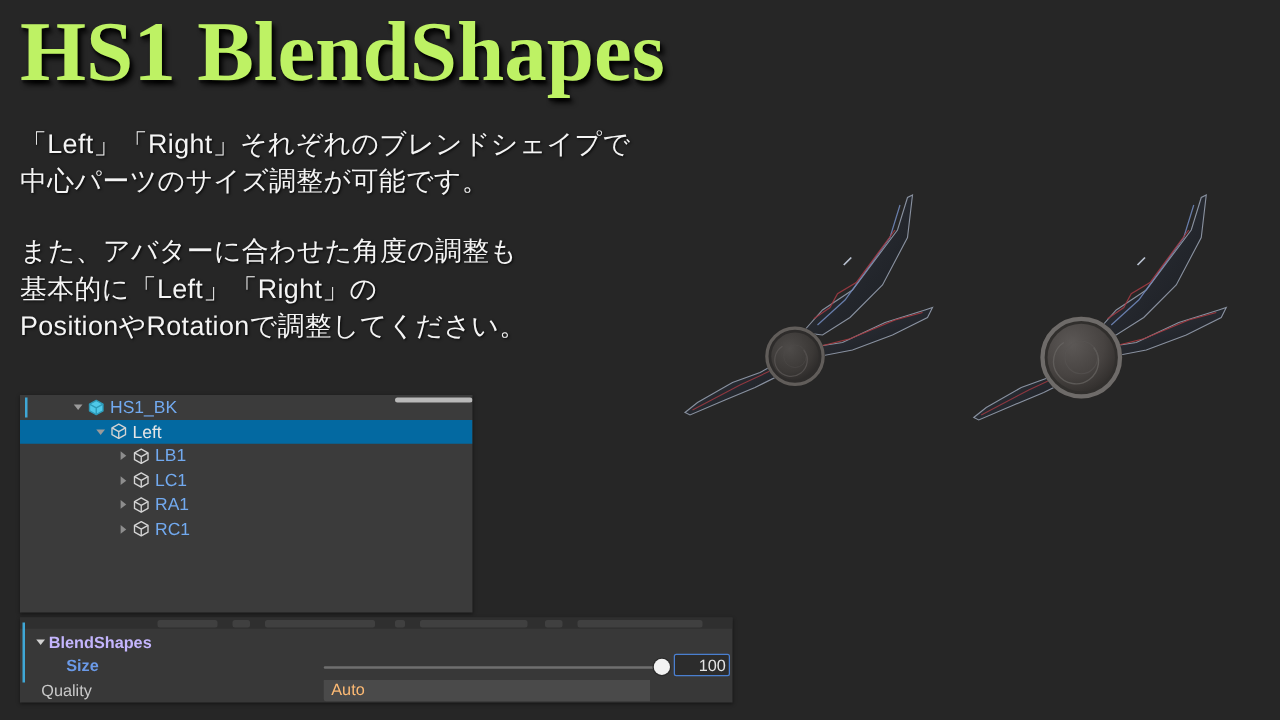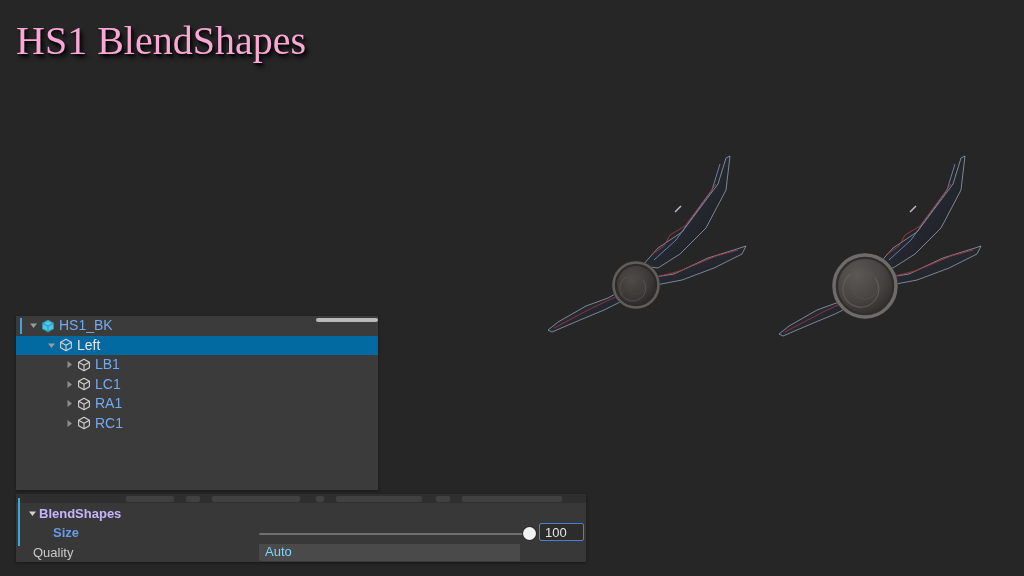--- a/index.html
+++ b/index.html
@@ -15,24 +15,24 @@
     overflow: hidden;
     font-family: "Liberation Sans", "DejaVu Sans", sans-serif;
   }
 
   
   #title {
     position: absolute;
     left: 16px;
     top: 10px;
     font-family: "Liberation Serif", "DejaVu Serif", serif;
-    font-weight: normal;
-    font-size: 40px;
+    font-weight: bold;
+    font-size: 68px;
     line-height: 62px;
-    color: #f9a8d4;
+    color: #bef264;
     letter-spacing: 0px;
     text-shadow: 3px 4px 4px rgba(0,0,0,0.85), 1px 2px 2px rgba(0,0,0,0.7);
     white-space: nowrap;
   }
 
   
   #body-copy {
     position: absolute;
     left: 16px;
     top: 100px;
@@ -67,20 +67,21 @@
     background: #b9b9b9;
     border-radius: 2px;
   }
   .h-row {
     position: relative;
     height: 19.5px;
     display: flex;
     align-items: flex-end;
     font-size: 14px;
     white-space: nowrap;
+    padding-left: 29px;
   }
   .h-row.sel { background: #0369a1; }
   .h-row .indent { display: inline-block; }
   .tri {
     width: 11px;
     height: 19.5px;
     display: inline-flex;
     align-items: center;
     justify-content: center;
     flex: none;
@@ -196,21 +197,21 @@
     left: 523px;
     top: 1px;
     width: 45px;
     height: 18px;
     background: #2c2c2c;
     border: 1px solid #4a7fd0;
     border-radius: 2px;
     color: #e4e4e4;
     font-size: 13px;
     line-height: 18px;
-    padding-left: 5px;
+    padding-left: 19px;
     box-sizing: border-box;
   }
   .row-quality {
     position: absolute;
     left: 0;
     top: 50px;
     width: 504px;
     height: 18px;
     overflow: hidden;
   }
@@ -229,21 +230,21 @@
     width: 325px;
     height: 18px;
     background: #4a4a4a;
     border-radius: 2px;
   }
   #quality-value {
     position: absolute;
     left: 6px;
     top: 0px;
     font-size: 13px;
-    color: #7dd3fc;
+    color: #fdba74;
     line-height: 18px;
   }
   #quality-arrow {
     position: absolute;
     right: 6px;
     top: 7px;
     width: 0;
     height: 0;
     border-left: 5px solid transparent;
     border-right: 5px solid transparent;
@@ -255,20 +256,32 @@
   #model-a { left: 530px; top: 128px; }
   #model-b { left: 765px; top: 128px; }
 </style>
 </head>
 <body>
 
 <div id="stage">
 
   <div id="title">HS1 BlendShapes</div>
 
+  <div id="body-copy">
+    <div class="para">
+      <div class="line">「Left」「Right」それぞれのブレンドシェイプで</div>
+      <div class="line">中心パーツのサイズ調整が可能です。</div>
+    </div>
+    <div class="spacer"></div>
+    <div class="para">
+      <div class="line">また、アバターに合わせた角度の調整も</div>
+      <div class="line">基本的に「Left」「Right」の</div>
+      <div class="line">PositionやRotationで調整してください。</div>
+    </div>
+  </div>
 
   <div class="model" id="model-a">
     <svg width="235" height="240" viewBox="0 0 235 240">
       <defs>
         <linearGradient id="bladeA" x1="0" y1="0" x2="1" y2="1">
           <stop offset="0%" stop-color="#32363f"></stop>
           <stop offset="60%" stop-color="#23262c"></stop>
           <stop offset="100%" stop-color="#1b1d22"></stop>
         </linearGradient>
         <radialGradient id="hubA" cx="38%" cy="34%" r="72%">

